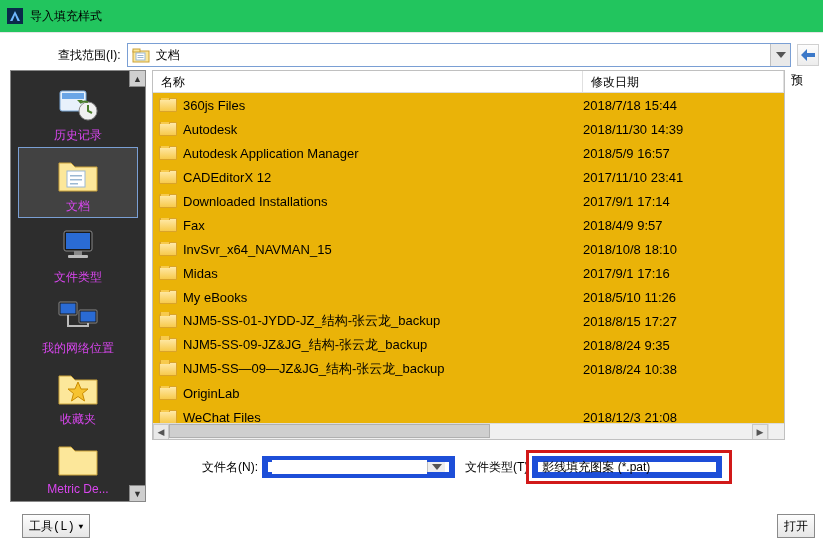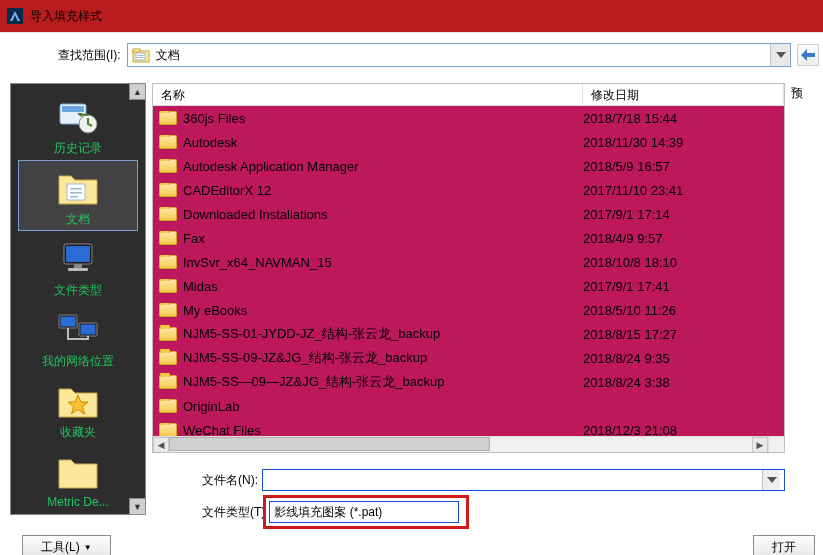--- a/index.html
+++ b/index.html
@@ -10,35 +10,35 @@
     width: 823px;
     height: 555px;
     overflow: hidden;
   }
   .titlebar {
     height: 22px;
     display: flex;
     align-items: center;
     padding: 16px 6px;
     border-bottom: 1px solid #e5e5e5;
-    background: #b91c1c;
+    background: #22c55e;
   }
   .titlebar .app-icon {
     width: 18px; height: 18px;
     display: inline-flex; align-items: center; justify-content: center;
     margin-right: 6px;
   }
   .dialog-body {
     padding: 10px 4px 6px 10px;
   }
   .lookin-row {
     display: flex;
     align-items: center;
     gap: 6px;
-    margin-bottom: 16px;
+    margin-bottom: 3px;
     padding-left: 48px;
   }
   .lookin-label { white-space: nowrap; }
   .lookin-select {
     flex: 1;
     height: 24px;
     border: 1px solid #7a9fd4;
     display: flex;
     align-items: center;
     padding: 0 4px;
@@ -83,21 +83,21 @@
     border-left: 1px solid #888;
     display:flex;align-items:center;justify-content:center;
     font-size:9px;
     color:#333;
   }
   .sidebar .scroll-up { top: 0; border-bottom:1px solid #888;}
   .sidebar .scroll-down { bottom: 0; border-top:1px solid #888;}
   .side-item {
     width: 118px;
     text-align: center;
-    color: #22c55e;
+    color: #d946ef;
     padding: 4px 0 2px 0;
     cursor: pointer;
   }
   .side-item.selected {
     background: rgba(255,255,255,0.1);
     outline: 1px solid #7a9fd4;
   }
   .side-item .icon-wrap {
     height: 44px;
     display:flex; align-items:center; justify-content:center;
@@ -108,21 +108,21 @@
   .file-panel {
     flex: 1;
     display: flex;
     flex-direction: column;
     min-width: 0;
   }
   .file-listbox {
     border: 1px solid #c0c0c0;
     height: 370px;
     position: relative;
-    background: #be185d;
+    background: #eab308;
     overflow: hidden;
   }
   .file-header {
     display: flex;
     height: 22px;
     border-bottom: 1px solid #dcdcdc;
     background: #fff;
     font-size: 12px;
   }
   .file-header .col {
@@ -182,29 +182,29 @@
     border:1px solid #c8c8c8;background:#e9e9e9;font-size:9px;color:#555;
   }
   .hscroll .track{flex:1;height:16px;background:#f0f0f0;position:relative;}
   .hscroll .thumb{position:absolute;left:0;top:0;height:14px;width:55%;background:#cfcfcf;border:1px solid #b0b0b0;}
   .corner{
     position:absolute;right:0;bottom:0;width:16px;height:16px;background:#f0f0f0;border-top:1px solid #dcdcdc;border-left:1px solid #dcdcdc;
   }
 
   .inputs {
     margin-top: 16px;
-    display:flex; flex-direction:column; gap:10px;
+    display:flex; flex-direction:row; gap:10px;
     padding-left: 50px;
   }
   .input-row { display:flex; align-items:center; gap:4px; }
   .input-row label { white-space: nowrap; }
   .text-input {
     flex:1;
     height: 22px;
-    border: 1px solid #1d4ed8;
+    border: 6px solid #1d4ed8;
     padding: 0 4px;
     font-family: inherit;
     font-size: 12px;
     position: relative;
     display:flex; align-items:center;
     background:#fff;
   }
   .text-input input{ border:none; outline:none; flex:1; font-family:inherit; font-size:12px; }
   .text-input .chev{
     width:18px;align-self:stretch;display:flex;align-items:center;justify-content:center;border-left:1px solid #c0c0c0;background:#eee;
@@ -216,26 +216,26 @@
     pointer-events: none;
   }
   .bottom-row {
     display:flex;
     align-items:center;
     margin-top: 12px;
     padding: 0 4px 0 12px;
   }
   .tool-btn, .open-btn {
     height: 24px;
-    padding: 0 18px;
+    padding: 0 6px;
     border: 1px solid #8a8a8a;
     background: linear-gradient(#fdfdfd,#e6e6e6);
     cursor: pointer;
     display:inline-flex;align-items:center;gap:4px;
-    font-family:Liberation Sans, sans-serif;font-size:12px;
+    font-family:Liberation Mono, monospace;font-size:12px;
   }
   .tool-btn .caret, .open-btn .caret { font-size: 8px; }
   .right-col {
     width: 28px;
     display:flex;
     flex-direction:column;
     align-items:flex-start;
     padding-top: 2px;
   }
   .right-col .preview-lbl{ writing-mode: horizontal-tb; }
@@ -417,21 +417,21 @@
                 <span class="folder-icon"></span>
                 <span>InvSvr_x64_NAVMAN_15</span>
               </div>
               <div class="cell-date">2018/10/8 18:10</div>
             </div>
             <div class="file-row">
               <div class="cell-name">
                 <span class="folder-icon"></span>
                 <span>Midas</span>
               </div>
-              <div class="cell-date">2017/9/1 17:41</div>
+              <div class="cell-date">2017/9/1 17:16</div>
             </div>
             <div class="file-row">
               <div class="cell-name">
                 <span class="folder-icon"></span>
                 <span>My eBooks</span>
               </div>
               <div class="cell-date">2018/5/10 11:26</div>
             </div>
             <div class="file-row">
               <div class="cell-name">
@@ -445,21 +445,21 @@
                 <span class="folder-icon"></span>
                 <span>NJM5-SS-09-JZ&amp;JG_结构-张云龙_backup</span>
               </div>
               <div class="cell-date">2018/8/24 9:35</div>
             </div>
             <div class="file-row">
               <div class="cell-name">
                 <span class="folder-icon"></span>
                 <span>NJM5-SS—09—JZ&amp;JG_结构-张云龙_backup</span>
               </div>
-              <div class="cell-date">2018/8/24 3:38</div>
+              <div class="cell-date">2018/8/24 10:38</div>
             </div>
             <div class="file-row">
               <div class="cell-name">
                 <span class="folder-icon"></span>
                 <span>OriginLab</span>
               </div>
             </div>
             <div class="file-row">
               <div class="cell-name">
                 <span class="folder-icon"></span>

